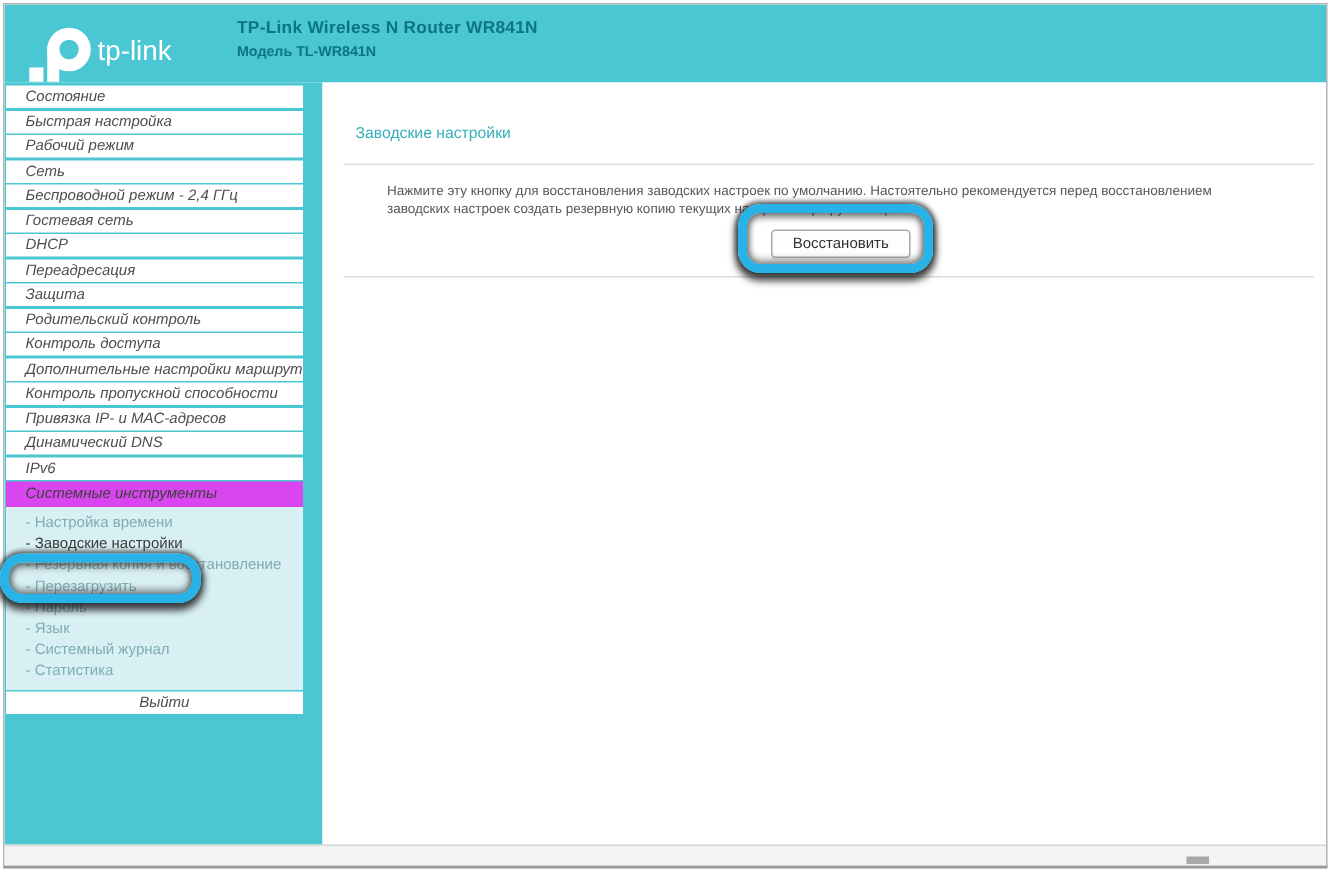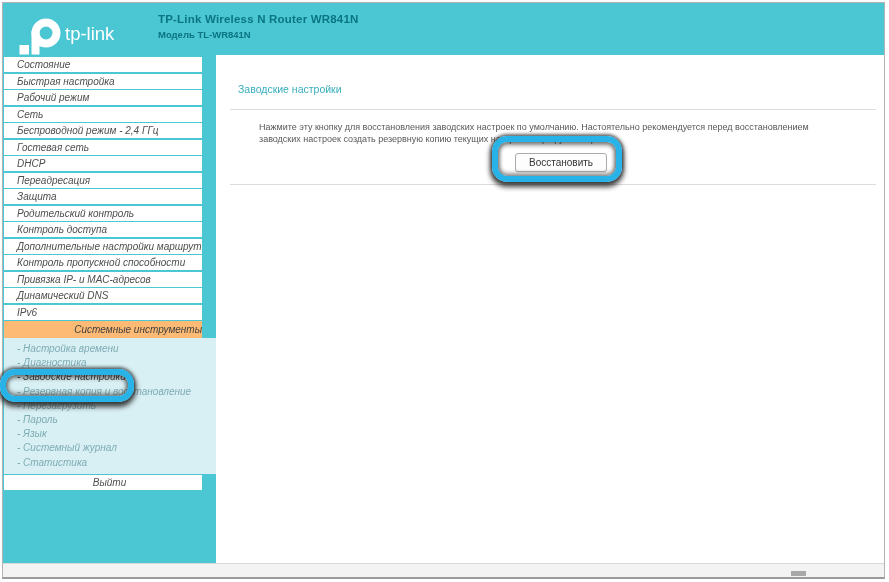--- a/index.html
+++ b/index.html
@@ -12,22 +12,22 @@
   .logo{margin:8px 0 0 14px;flex:0 0 auto;}
   .titles{margin:10px 0 0 29px;color:#0b7582;}
   .app-title{font-size:11.5px;font-weight:bold;letter-spacing:.2px;}
   .app-model{font-size:9.5px;font-weight:bold;margin-top:4px;}
   
   .mainrow{position:absolute;left:0;top:52px;right:0;bottom:13px;display:flex;}
   .sidebar{flex:0 0 212px;background:#4ac7d3;padding-top:2px;box-sizing:border-box;}
   .side-item{width:198px;margin:0 0 1.5px 1px;height:15px;line-height:15px;background:#fff;
              font-size:10px;color:#4e4e4e;padding-left:13px;box-sizing:border-box;
              white-space:nowrap;overflow:hidden;cursor:pointer;font-style:italic;}
-  .side-item.highlight{background:#fdba74;color:#3f3f3f;height:17px;line-height:17px;margin-bottom:0;text-align:right;}
-  .submenu{width:198px;margin-left:1px;background:#d8eff3;padding:4px 14px 4px 0;font-style:italic;}
+  .side-item.highlight{background:#d946ef;color:#3f3f3f;height:17px;line-height:17px;margin-bottom:0;}
+  .submenu{width:198px;margin-left:1px;background:#d8eff3;padding:4px 0 4px 0;}
   .sub-item{height:14.2px;line-height:14.2px;font-size:10px;color:#7fadb5;padding-left:13px;
             white-space:nowrap;overflow:hidden;cursor:pointer;}
   .sub-item.selected{color:#3a3a3a;}
   .side-item.logout{margin-top:1.5px;text-align:center;}
   
   .content{flex:1 1 auto;background:#fff;position:relative;overflow:hidden;}
   .page-title{margin:28px 0 0 22px;font-size:10.5px;color:#38aebc;}
   .divider{border:none;border-top:1px solid #dcdcdc;margin:14px 8px 0 14px;}
   .desc{margin:12px 20px 0 43px;width:585px;font-size:9px;line-height:11.5px;color:#585858;}
   .btn-row{margin-top:7px;text-align:center;padding-left:22px;}
@@ -84,21 +84,20 @@
             <div class="side-item">Дополнительные настройки маршрутизации</div>
             <div class="side-item">Контроль пропускной способности</div>
             <div class="side-item">Привязка IP- и MAC-адресов</div>
             <div class="side-item">Динамический DNS</div>
             <div class="side-item">IPv6</div>
           </div>
         <div class="side-item highlight">Системные инструменты</div>
         <div class="submenu">
 
         <div class="sub-item">- Настройка времени</div>
-            <div class="sub-item">- Диагностика</div>
             <div class="sub-item selected">- Заводские настройки</div>
             <div class="sub-item">- Резервная копия и восстановление</div>
             <div class="sub-item">- Перезагрузить</div>
             <div class="sub-item">- Пароль</div>
             <div class="sub-item">- Язык</div>
             <div class="sub-item">- Системный журнал</div>
             <div class="sub-item">- Статистика</div>
           </div>
         <div class="side-item logout">Выйти</div>
       </div>

